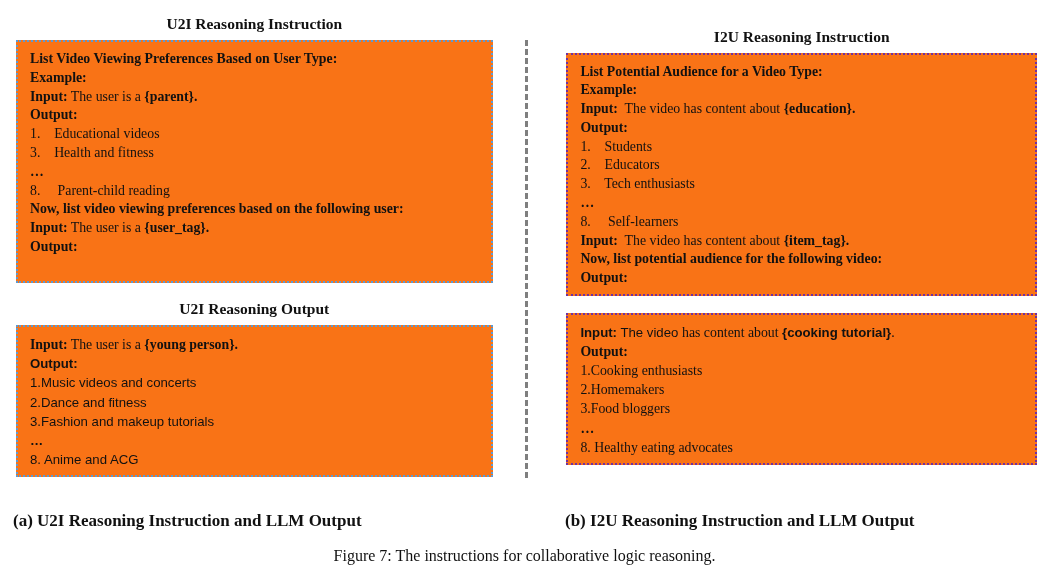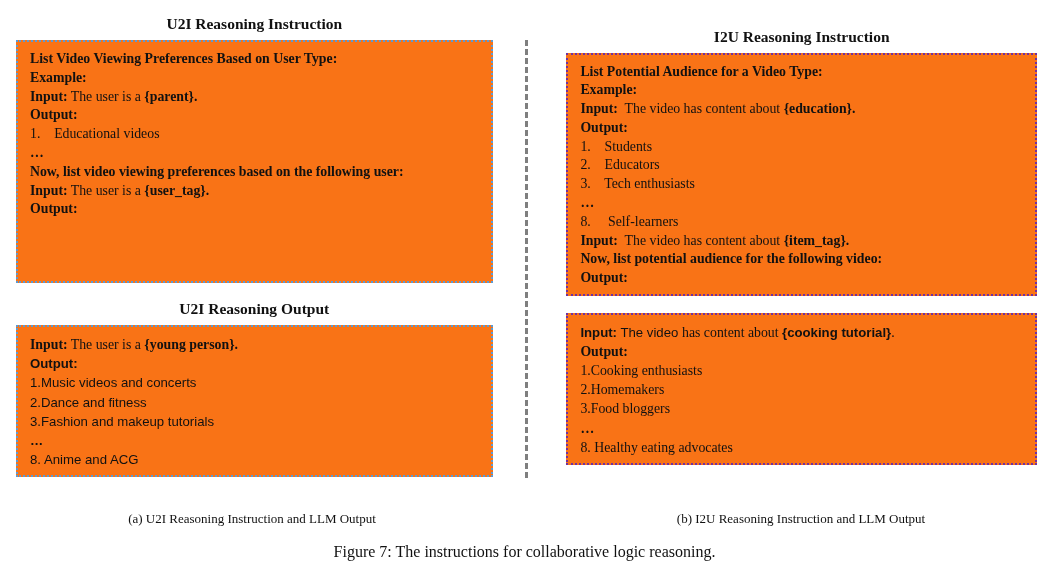--- a/index.html
+++ b/index.html
@@ -69,23 +69,22 @@
   .b    { font-weight: bold; }
   .sans { font-family: "Liberation Sans", sans-serif; font-size: 13.2px; }
   .ellip { letter-spacing: 1.5px; }
   .subcaptions {
     display: flex;
     padding-left: 13px;
     padding-right: 12px;
     margin-top: 33px;
   }
   .subcaption {
-    text-align: center;
-    font-weight: normal;
-    font-size: 13px;
+    font-weight: bold;
+    font-size: 17px;
     font-family: "Liberation Serif", serif;
   }
   .subcaption.a { width: 478px; }
   .sub-spacer   { width: 74px; }
   .subcaption.b { width: 472px; }
   .figure-caption {
     text-align: center;
     font-size: 16px;
     margin-top: 16px;
     font-family: "Liberation Serif", serif;
@@ -99,21 +98,23 @@
   <div class="columns">
 
     <section class="panel left">
       <h3 class="box-title">U2I Reasoning Instruction</h3>
       <div class="prompt-box blue instruction-box">
           <div class="line"><span class="b">List Video Viewing Preferences Based on User Type:</span></div>
           <div class="line"><span class="b">Example:</span></div>
           <div class="line"><span class="b">Input:</span><span> The user is a </span><span class="b">{parent}.</span></div>
           <div class="line"><span class="b">Output:</span></div>
           <div class="line"><span>1.    Educational videos</span></div>
+          <div class="line"><span>3.    Health and fitness</span></div>
           <div class="line"><span class="b ellip">…</span></div>
+          <div class="line"><span>8.     Parent-child reading</span></div>
           <div class="line"><span class="b">Now, list video viewing preferences based on the following user:</span></div>
           <div class="line"><span class="b">Input:</span><span> The user is a </span><span class="b">{user_tag}.</span></div>
           <div class="line"><span class="b">Output:</span></div>
         </div>
       <div class="gap-between"></div>
       <h3 class="box-title">U2I Reasoning Output</h3>
       <div class="prompt-box blue output-box">
           <div class="line"><span class="b">Input:</span><span> The user is a </span><span class="b">{young person}.</span></div>
           <div class="line"><span class="b sans">Output:</span></div>
           <div class="line"><span class="sans">1.Music videos and concerts</span></div>

